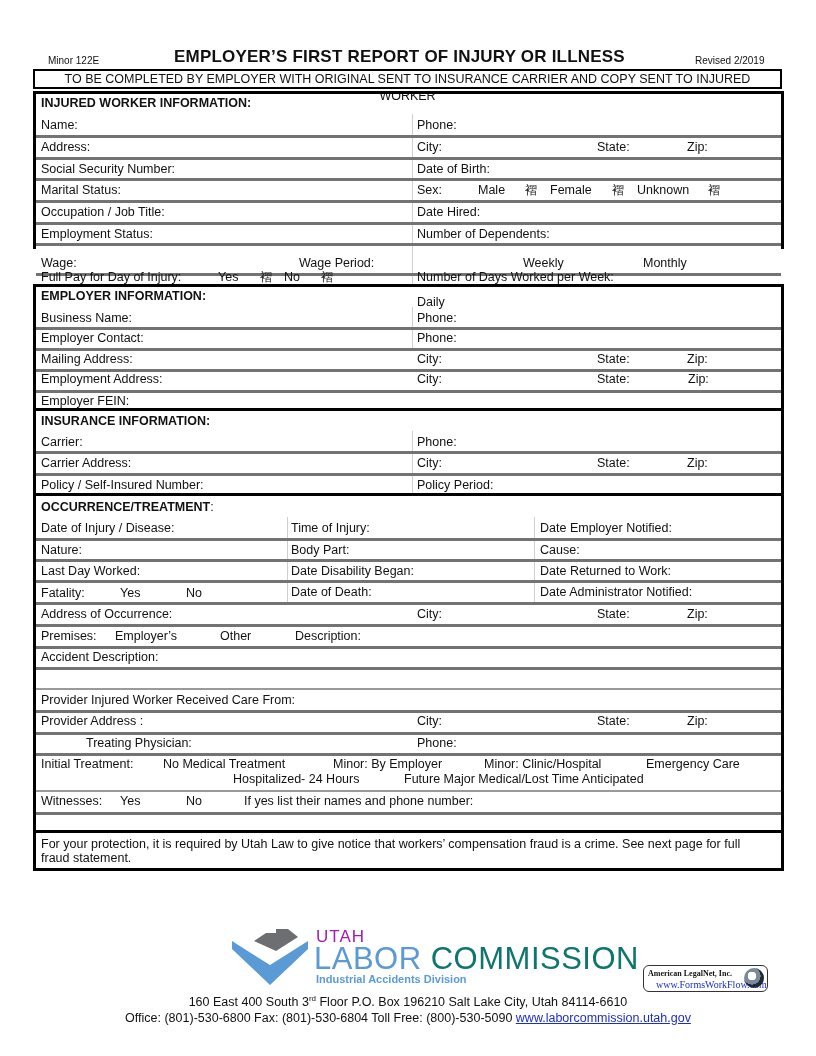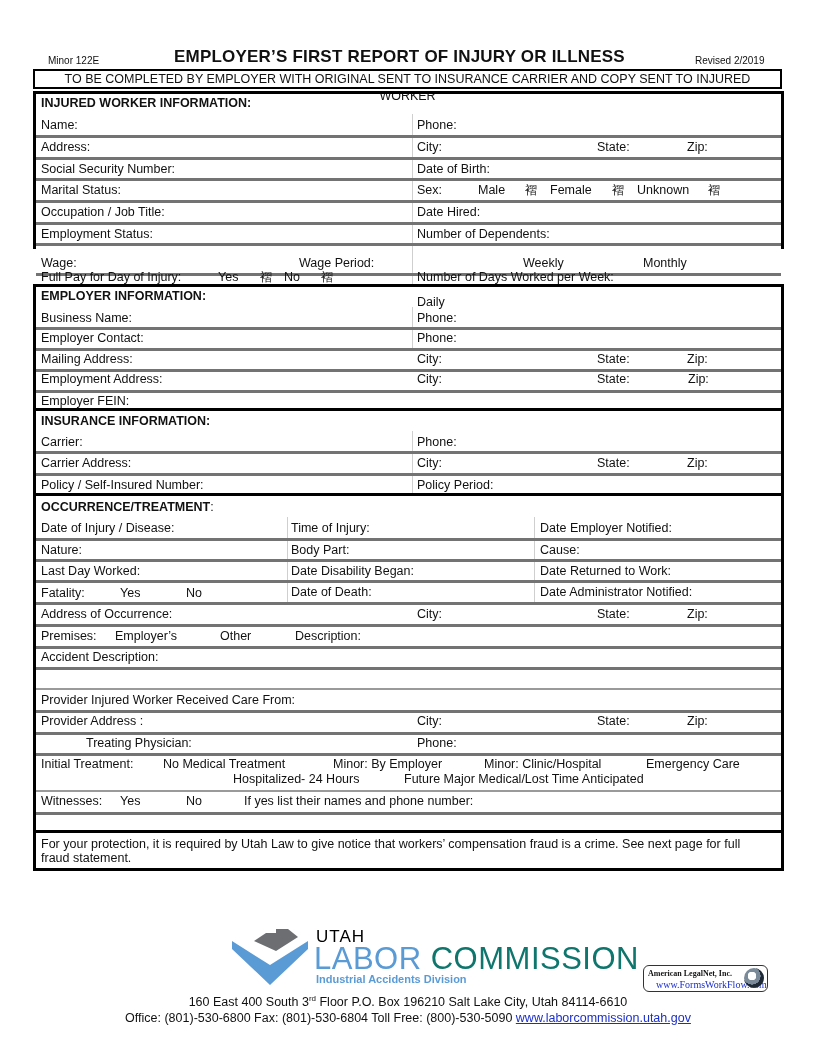--- a/index.html
+++ b/index.html
@@ -214,21 +214,21 @@
 <div class="abs frame sec-top" style="top:830px;height:41px;border-bottom:3px solid #000;">
   <div class="lbl" style="left:5px;top:4px;width:730px;white-space:normal;font-size:12.5px;line-height:14px;">For your protection, it is required by Utah Law to give notice that workers’ compensation fraud is a crime. See next page for full fraud statement.</div>
 </div>
 
 <div class="abs" style="left:230px;top:927px;width:360px;height:62px;">
   <svg class="abs" style="left:0;top:0;" width="82" height="62" viewBox="0 0 82 62">
     <polygon points="2,14 40,38 78,14 78,22 40,58 2,22" fill="#5b9bd5"></polygon>
     <polygon points="12,14 40,31 68,14 40,4" fill="#ffffff"></polygon>
     <polygon points="24,14 36,6 46,6 46,2 58,2 68,10 46,24" fill="#6d6e71"></polygon>
   </svg>
-  <div class="abs" style="left:86px;top:0;font-size:17px;color:#000000;letter-spacing:1px;">UTAH</div>
+  <div class="abs" style="left:86px;top:0;font-size:17px;color:#a21caf;letter-spacing:1px;">UTAH</div>
   <div class="abs" style="left:84px;top:14px;font-size:31px;white-space:nowrap;letter-spacing:0.5px;"><span style="color:#5b9bd5;">LABOR</span> <span style="color:#0f766e;">COMMISSION</span></div>
   <div class="abs" style="left:86px;top:46px;font-size:11px;font-weight:bold;color:#5b9bd5;">Industrial Accidents Division</div>
 </div>
 
 <div class="abs" style="left:643px;top:965px;width:125px;height:27px;border:1px solid #333;border-radius:6px;box-sizing:border-box;font-family:'Liberation Serif',serif;">
   <div class="abs" style="left:4px;top:3px;font-size:8px;font-weight:bold;white-space:nowrap;">American LegalNet, Inc.</div>
   <div class="abs" style="left:12px;top:13px;font-size:10px;color:#1a2ecc;white-space:nowrap;">www.FormsWorkFlow.com</div>
   <div class="abs" style="left:100px;top:2px;width:20px;height:20px;border-radius:50%;background:radial-gradient(circle at 40% 40%, #ffffff 0 25%, #7a8a99 26% 50%, #1e2a36 51% 100%);"></div>
 </div>
 

